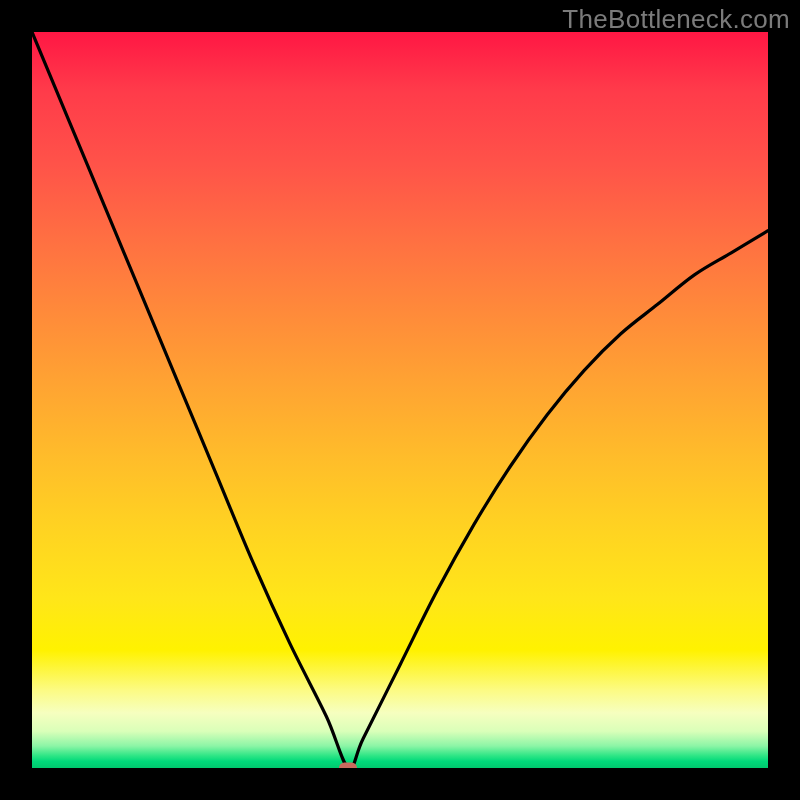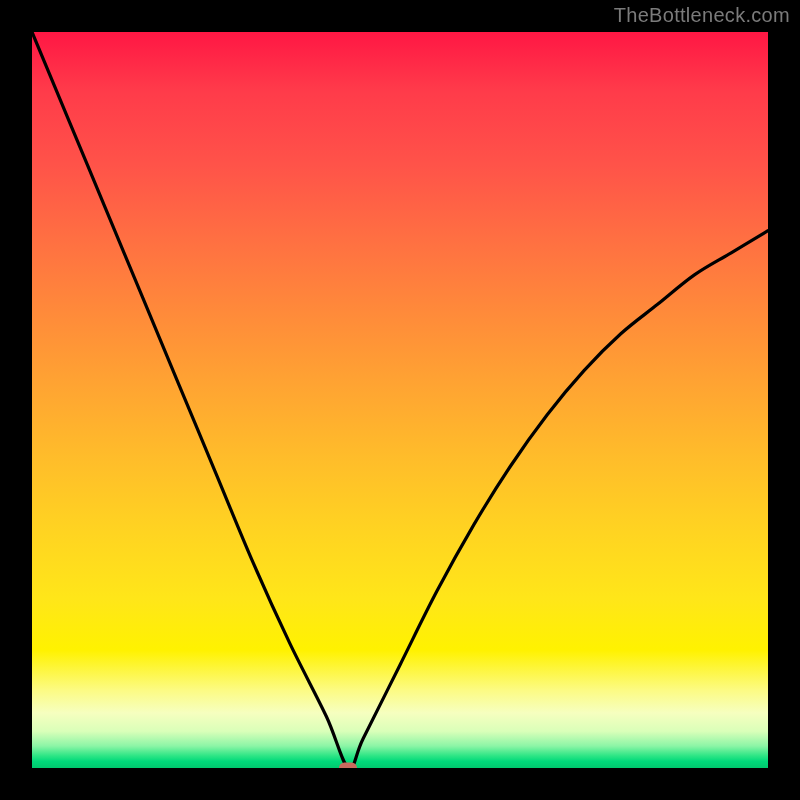--- a/index.html
+++ b/index.html
@@ -59,21 +59,21 @@
     border-radius: 6px;
     background: #c96a5e;
     transform: translate(-50%, -50%);
     pointer-events: none;
   }
   .watermark {
     position: absolute;
     top: 4px;
     right: 10px;
     color: #7b7b7b;
-    font-size: 20px;
+    font-size: 26px;
     letter-spacing: 0.3px;
     font-weight: 500;
     user-select: none;
   }
 </style>
 </head>
 <body>
 
 <div class="frame">
   <div class="plot">

